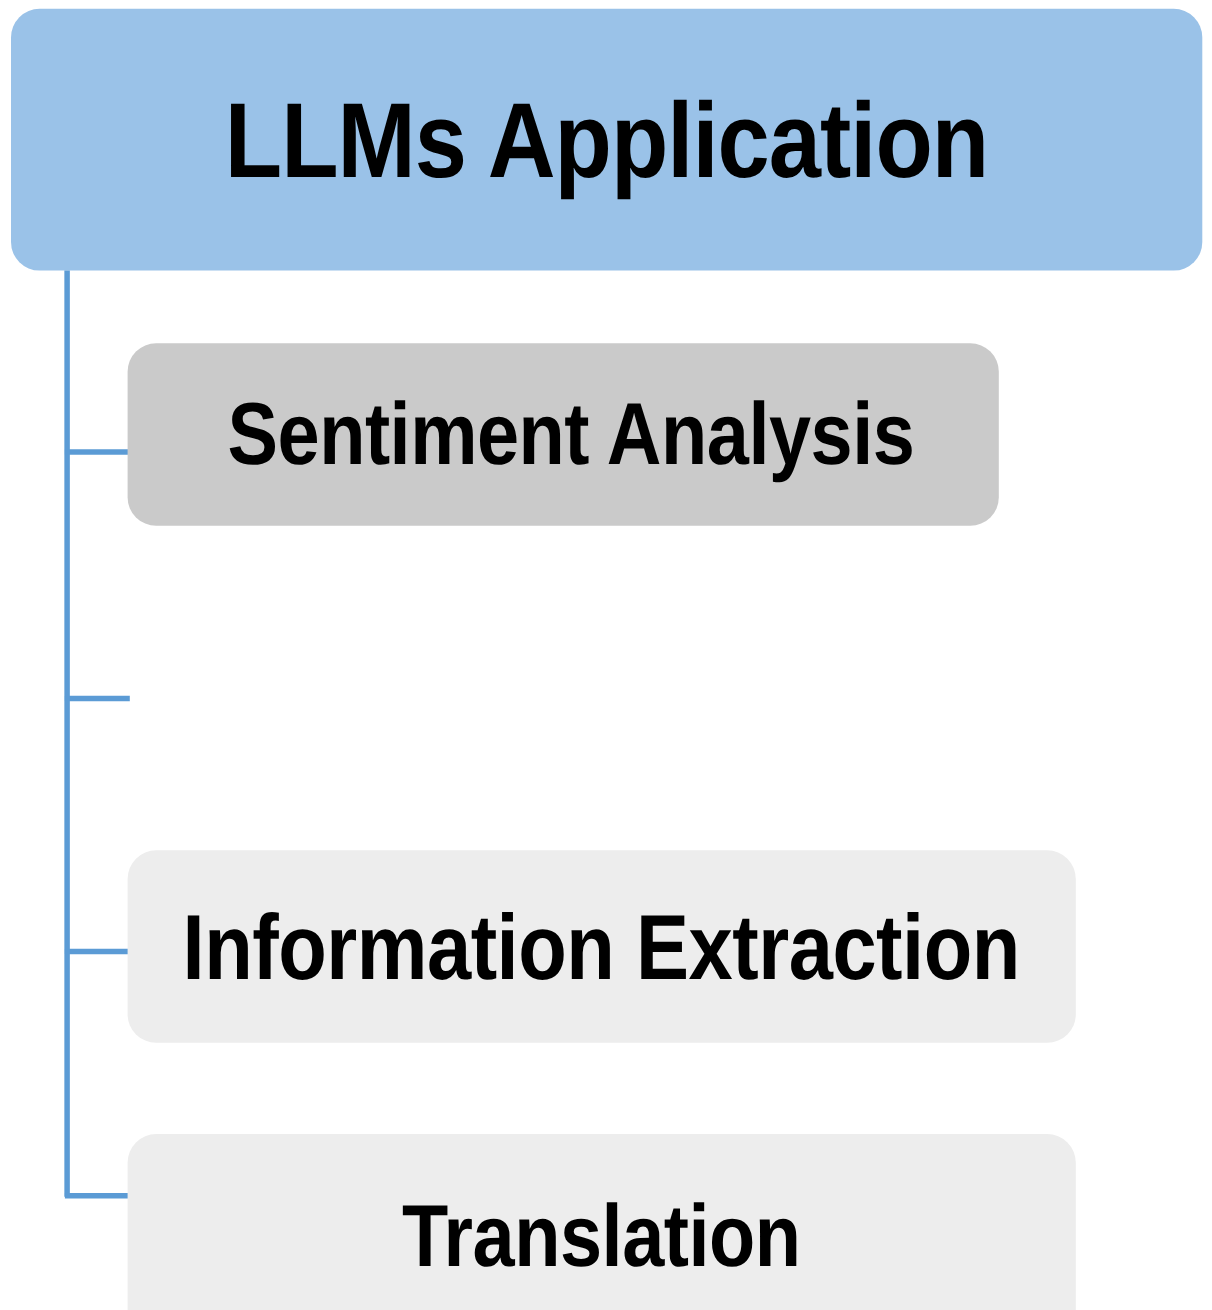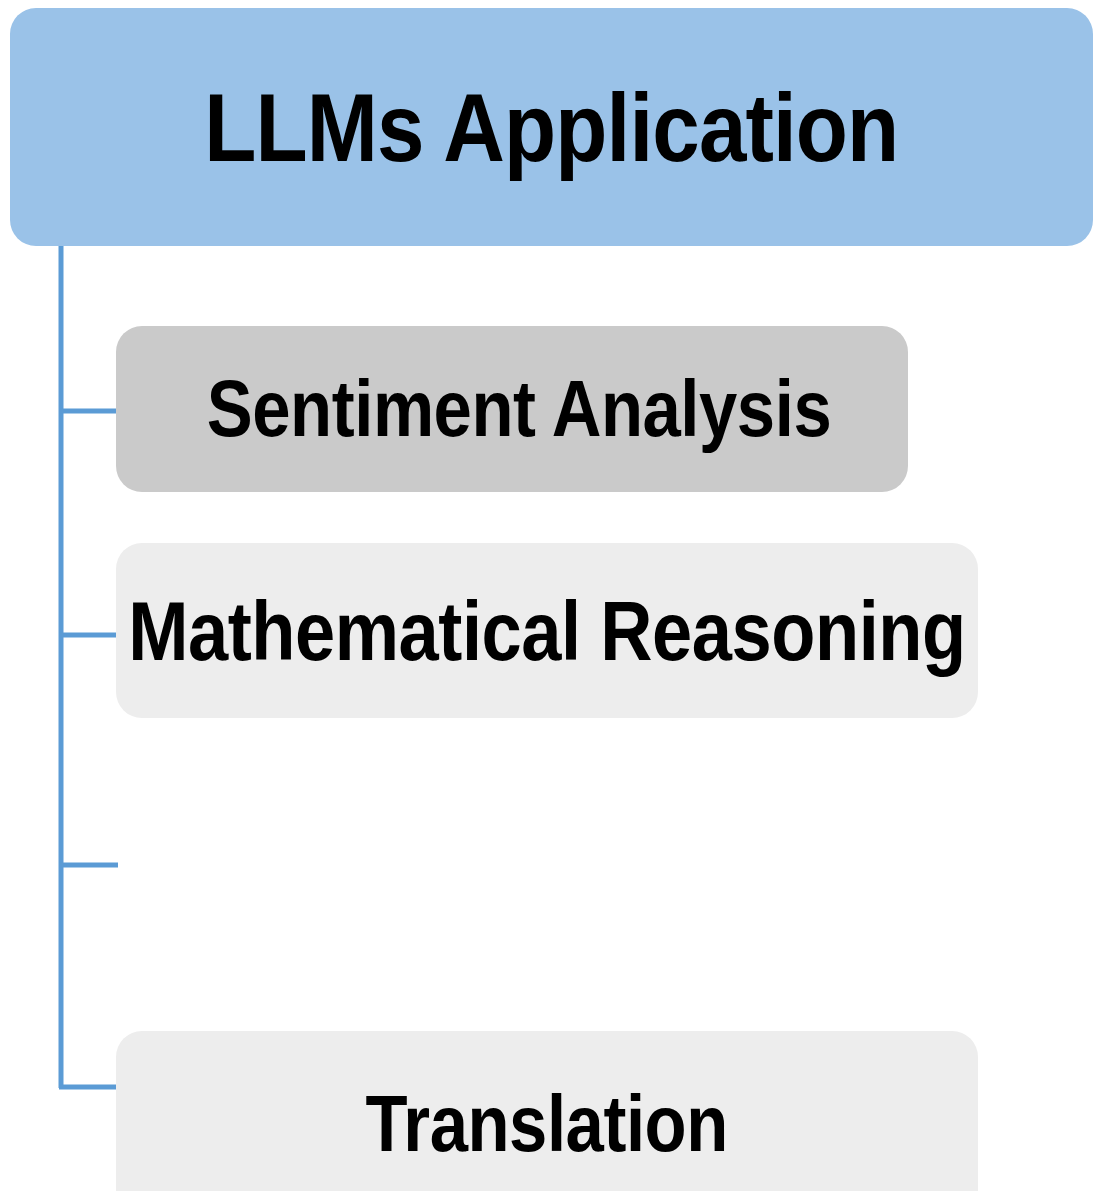--- a/index.html
+++ b/index.html
@@ -71,21 +71,21 @@
     font-weight: 700;
     color: #000000;
     line-height: 1;
     white-space: nowrap;
     transform: scaleX(0.86);
     transform-origin: center center;
     letter-spacing: -0.5px;
   }
 
   
-  .node-0 { left: 116px; top: 326px;  width: 792px; height: 166px; padding-left: 15px; }
+  .node-0 { left: 116px; top: 312px;  width: 792px; height: 166px; padding-left: 15px; }
   .node-1 { left: 116px; top: 543px;  width: 862px; height: 175px; }
   .node-2 { left: 116px; top: 773px;  width: 862px; height: 175px; }
   .node-3 { left: 116px; top: 1031px;  width: 862px; height: 186px; }
 
   .node-1 .child-label,
   .node-2 .child-label { font-size: 84px; }
 </style>
 </head>
 <body>
 
@@ -102,22 +102,22 @@
     <line x1="59" y1="411" x2="118" y2="411" stroke="#5B9BD5" stroke-width="5"></line>
     <line x1="59" y1="635" x2="118" y2="635" stroke="#5B9BD5" stroke-width="5"></line>
     <line x1="59" y1="865" x2="118" y2="865" stroke="#5B9BD5" stroke-width="5"></line>
     <line x1="59" y1="1087" x2="118" y2="1087" stroke="#5B9BD5" stroke-width="5"></line>
   </svg>
 
   <div class="child-node node-0" style="background:#CACACA">
     <span class="child-label">Sentiment Analysis</span>
   </div>
 
-  <div class="child-node node-1" style="background:#EDEDED">
-    <span class="child-label">Mathematical Reasoning</span>
+
+  <div class="child-node node-2" style="background:#EDEDED">
+    <span class="child-label">Information Extraction</span>
   </div>
-
 
   <div class="child-node node-3" style="background:#EDEDED">
     <span class="child-label">Translation</span>
   </div>
 
 </div>
 
 </body></html>

